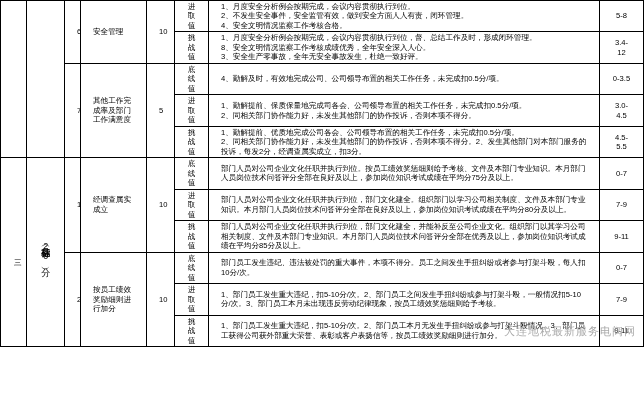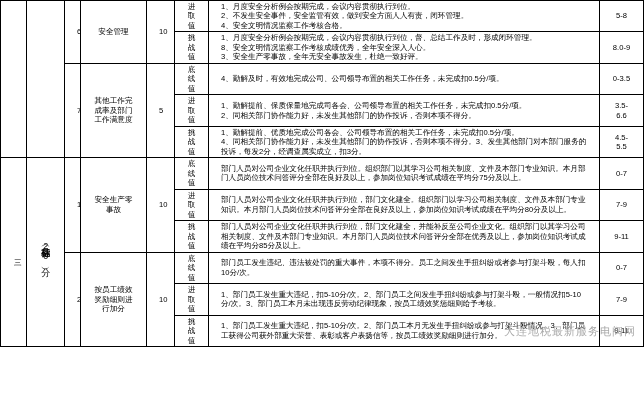--- a/index.html
+++ b/index.html
@@ -19,21 +19,21 @@
   table.kpi td{
     border:1px solid #000;
     padding:1px 12px;
     vertical-align:middle;
     line-height:1.25;
     font-size:7.6px;
   }
   .c-group{width:26px;text-align:center;font-size:11px;}
   .c-cat{width:38px;text-align:center;font-size:9px;}
   .c-no{width:16px;text-align:center;font-size:9px;}
-  .c-item{width:66px;text-align:center;font-size:9px;}
+  .c-item{width:66px;text-align:left;font-size:9px;}
   .c-weight{width:28px;text-align:left;font-size:9px;}
   .c-level{width:34px;text-align:center;font-size:9px;margin-top:12px;}
   .c-desc{text-align:left;font-size:7.4px;}
   .c-score{width:44px;text-align:center;font-size:9px;}
   .vtext{
     writing-mode:vertical-rl;
     text-orientation:upright;
     letter-spacing:1px;
     display:inline-block;
     line-height:1.1;
@@ -90,63 +90,63 @@
       </td>
       <td class="c-score">5-8</td>
     </tr>
     <tr>
       <td class="c-level">挑战值</td>
       <td class="c-desc">
         <span class="desc-line">1、月度安全分析例会按期完成，会议内容贯彻执行到位，督、总结工作及时，形成闭环管理。</span>
         <span class="desc-line">8、安全文明情况监察工作考核成绩优秀，全年安全深入人心。</span>
         <span class="desc-line">3、安全生产零事故，全年无安全事故发生，杜绝一致好评。</span>
       </td>
-      <td class="c-score">8.0-9</td>
+      <td class="c-score">3.4-12</td>
     </tr>
 
     <tr>
       <td class="c-no" rowspan="3">7</td>
       <td class="c-item" rowspan="3">其他工作完成率及部门工作满意度</td>
       <td class="c-weight" rowspan="3">5</td>
       <td class="c-level">底线值</td>
       <td class="c-desc">
         <span class="desc-line">4、勤解及时，有效地完成公司、公司领导布置的相关工作任务，未完成扣0.5分/项。</span>
       </td>
       <td class="c-score">0-3.5</td>
     </tr>
     <tr>
       <td class="c-level">进取值</td>
       <td class="c-desc">
         <span class="desc-line">1、勤解提前、保质保量地完成司各会、公司领导布置的相关工作任务，未完成扣0.5分/项。</span>
         <span class="desc-line">2、同相关部门协作能力好，未发生其他部门的协作投诉，否则本项不得分。</span>
       </td>
-      <td class="c-score">3.5-6.6</td>
+      <td class="c-score">3.0-4.5</td>
     </tr>
     <tr>
       <td class="c-level">挑战值</td>
       <td class="c-desc">
         <span class="desc-line">1、勤解提前、优质地完成公司各会、公司领导布置的相关工作任务，未完成扣0.5分/项。</span>
-        <span class="desc-line">4、同相关部门协作能力好，未发生其他部门的协作投诉，否则本项不得分。3、发生其他部门对本部门服务的投诉，每发2分，经调查属实成立，扣3分。</span>
+        <span class="desc-line">2、同相关部门协作能力好，未发生其他部门的协作投诉，否则本项不得分。2、发生其他部门对本部门服务的投诉，每发2分，经调查属实成立，扣3分。</span>
       </td>
       <td class="c-score">4.5-5.5</td>
     </tr>
 
     <tr>
       <td class="c-group" rowspan="6">
         <span class="vtext">三</span>
       </td>
       <td class="c-cat" rowspan="6">
         <span class="vtext-small">基础指标（20分）</span>
       </td>
       <td class="c-no" rowspan="3">1</td>
-      <td class="c-item" rowspan="3">安全生产零事故</td>
+      <td class="c-item" rowspan="3">经调查属实成立</td>
       <td class="c-weight" rowspan="3">10</td>
       <td class="c-level">底线值</td>
       <td class="c-desc">
-        <span class="desc-line">部门人员对公司企业文化任职并执行到位。组织部门以其学习公司相关制度、文件及本部门专业知识。本月部门人员岗位技术问答评分全部在良好及以上，参加岗位知识考试成绩在平均分75分及以上。</span>
+        <span class="desc-line">部门人员对公司企业文化任职并执行到位。按员工绩效奖惩细则给予考核、文件及本部门专业知识。本月部门人员岗位技术问答评分全部在良好及以上，参加岗位知识考试成绩在平均分75分及以上。</span>
       </td>
       <td class="c-score">0-7</td>
     </tr>
     <tr>
       <td class="c-level">进取值</td>
       <td class="c-desc">
         <span class="desc-line">部门人员对公司企业文化任职并执行到位，部门文化建全。组织部门以学习公司相关制度、文件及本部门专业知识。本月部门人员岗位技术问答评分全部在良好及以上，参加岗位知识考试成绩在平均分80分及以上。</span>
       </td>
       <td class="c-score">7-9</td>
     </tr>

